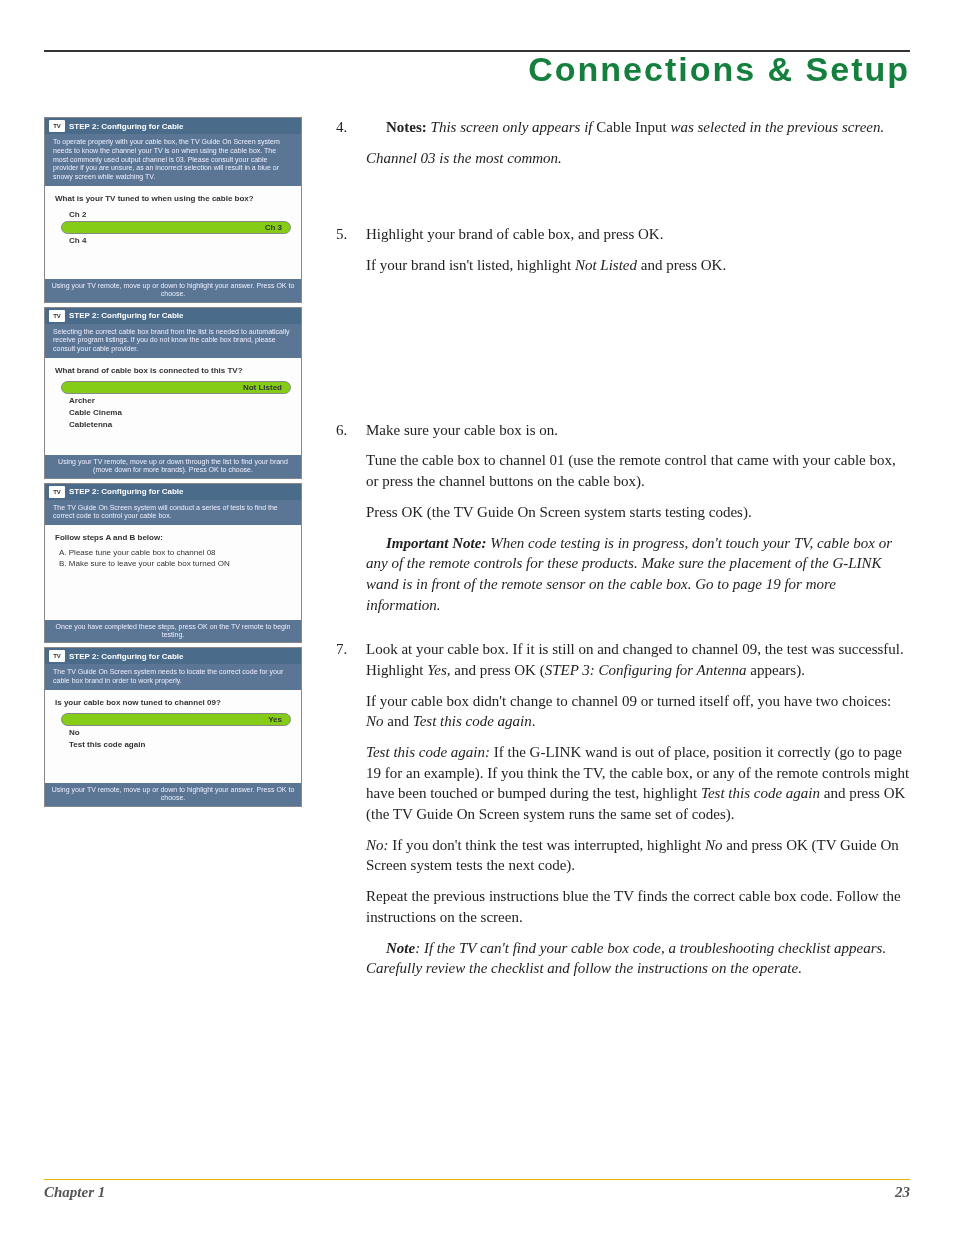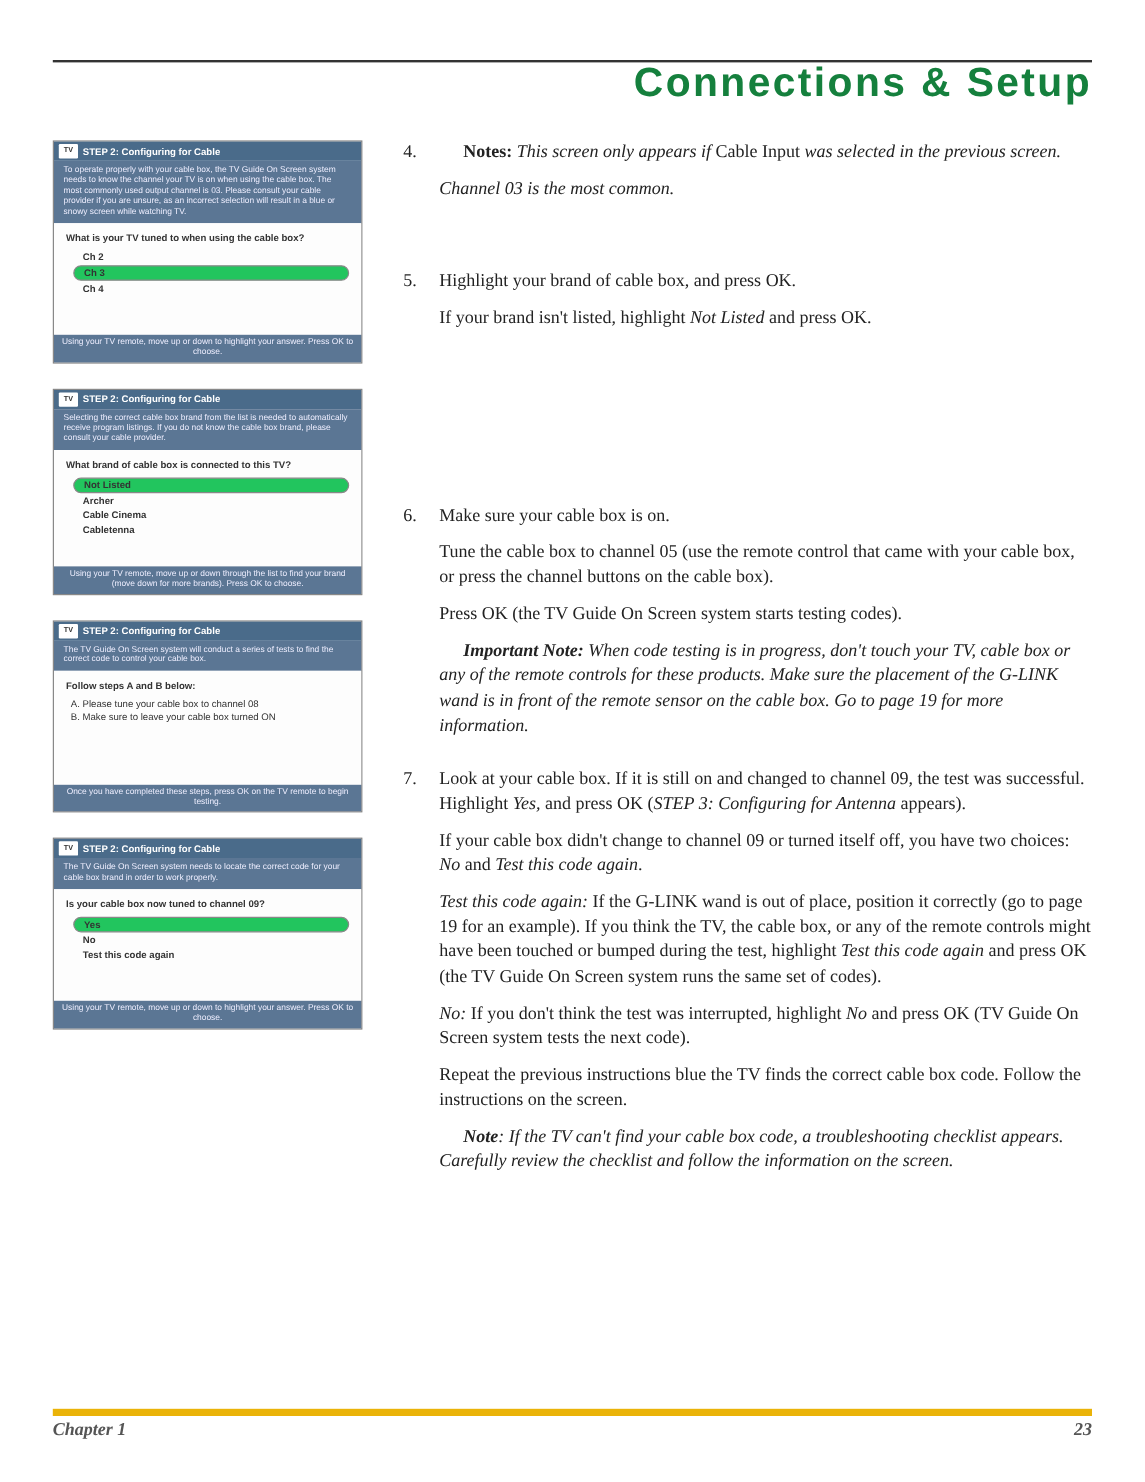--- a/index.html
+++ b/index.html
@@ -17,21 +17,21 @@
     font-family: Arial, Helvetica, sans-serif;
     font-weight: 900;
     font-size: 34px;
     letter-spacing: 2px;
     text-align: right;
     color: #15803d;
     margin-top: -2px;
     margin-bottom: 28px;
   }
   .content { display: flex; gap: 28px; }
-  .left-col { width: 258px; flex: 0 0 258px; display: flex; flex-direction: column; gap: 21px; }
+  .left-col { width: 258px; flex: 0 0 258px; display: flex; flex-direction: column; gap: 4px; }
   .right-col { flex: 1; font-size: 15px; line-height: 1.38; }
 
   .screenshot {
     border: 1px solid #888;
     background: #f6f6f6;
     font-family: Arial, Helvetica, sans-serif;
     font-size: 8px;
     color: #222;
   }
   .ss-titlebar {
@@ -62,21 +62,21 @@
   }
   .ss-body { padding: 8px 10px 6px 10px; background: #fdfdfd; color:#333; }
   .ss-question { font-weight: bold; font-size: 8px; margin-bottom: 6px; }
   .ss-option {
     font-size: 8px;
     padding: 1px 8px;
     margin: 1px 0 1px 6px;
     border-radius: 8px;
     font-weight: bold;
   }
-  .ss-option.selected { border: 1px solid #888; background:#22c55e; }
+  .ss-option.selected { border: 1px solid #888; background:#84cc16;text-align:right; }
   .ss-foot {
     background: #5b7694;
     color: #eef;
     font-size: 7px;
     text-align: center;
     padding: 3px 6px;
     line-height: 1.2;
   }
   .ss-steps { font-size: 8px; line-height: 1.35; margin-left: 4px; }
 
@@ -85,21 +85,21 @@
   .step-body { flex: 1; }
   .step-body p { margin-bottom: 10px; }
   em, .ital { font-style: italic; }
   .bold-ital { font-weight: bold; margin-left: 20px; }
 
   .spacer-6 { height: 120px; }
 
   .footer {
     position: absolute;
     left: 44px; right: 44px; bottom: 34px;
-    border-top: 6px solid #eab308;
+    border-top: 1px solid #eab308;
     padding-top: 4px;
     display: flex; justify-content: space-between;
     font-family: Georgia, serif;
     font-style: italic;
     font-weight: bold;
     color: #555;
     font-size: 15px;
   }
   .footer .pnum { }
 </style>
@@ -201,21 +201,21 @@
         </p>
       </div>
     </div>
 
     <div class="spacer-6"></div>
 
     <div class="step">
       <div class="step-num">6.</div>
       <div class="step-body">
         <p>Make sure your cable box is on.</p>
-        <p>Tune the cable box to channel 05 (use the remote control that came with your cable box, or press the channel buttons on the cable box).</p>
+        <p>Tune the cable box to channel 01 (use the remote control that came with your cable box, or press the channel buttons on the cable box).</p>
         <p>Press OK (the TV Guide On Screen system starts testing codes).</p>
         <p class="ital">
           <span class="bold-ital">Important Note:</span><span> When code testing is in progress, don't touch your TV, cable box or any of the remote controls for these products. Make sure the placement of the G-LINK wand is in front of the remote sensor on the cable box. Go to page 19 for more information.</span>
         </p>
       </div>
     </div>
 
     <div class="step">
       <div class="step-num">7.</div>
       <div class="step-body">
@@ -226,21 +226,21 @@
           <span>If your cable box didn't change to channel 09 or turned itself off, you have two choices: </span><span class="ital">No</span><span> and </span><span class="ital">Test this code again</span><span>.</span>
         </p>
         <p>
           <span class="ital">Test this code again:</span><span> If the G-LINK wand is out of place, position it correctly (go to page 19 for an example). If you think the TV, the cable box, or any of the remote controls might have been touched or bumped during the test, highlight </span><span class="ital">Test this code again</span><span> and press OK (the TV Guide On Screen system runs the same set of codes).</span>
         </p>
         <p>
           <span class="ital">No:</span><span> If you don't think the test was interrupted, highlight </span><span class="ital">No</span><span> and press OK (TV Guide On Screen system tests the next code).</span>
         </p>
         <p>Repeat the previous instructions blue the TV finds the correct cable box code. Follow the instructions on the screen.</p>
         <p class="ital">
-          <span class="bold-ital">Note</span><span>: If the TV can't find your cable box code, a troubleshooting checklist appears. Carefully review the checklist and follow the information on the screen.</span>
+          <span class="bold-ital">Note</span><span>: If the TV can't find your cable box code, a troubleshooting checklist appears. Carefully review the checklist and follow the instructions on the operate.</span>
         </p>
       </div>
     </div>
 
   </div>
 </div>
 
 <div class="footer">
   <span>Chapter 1</span>
   <span class="pnum">23</span>

